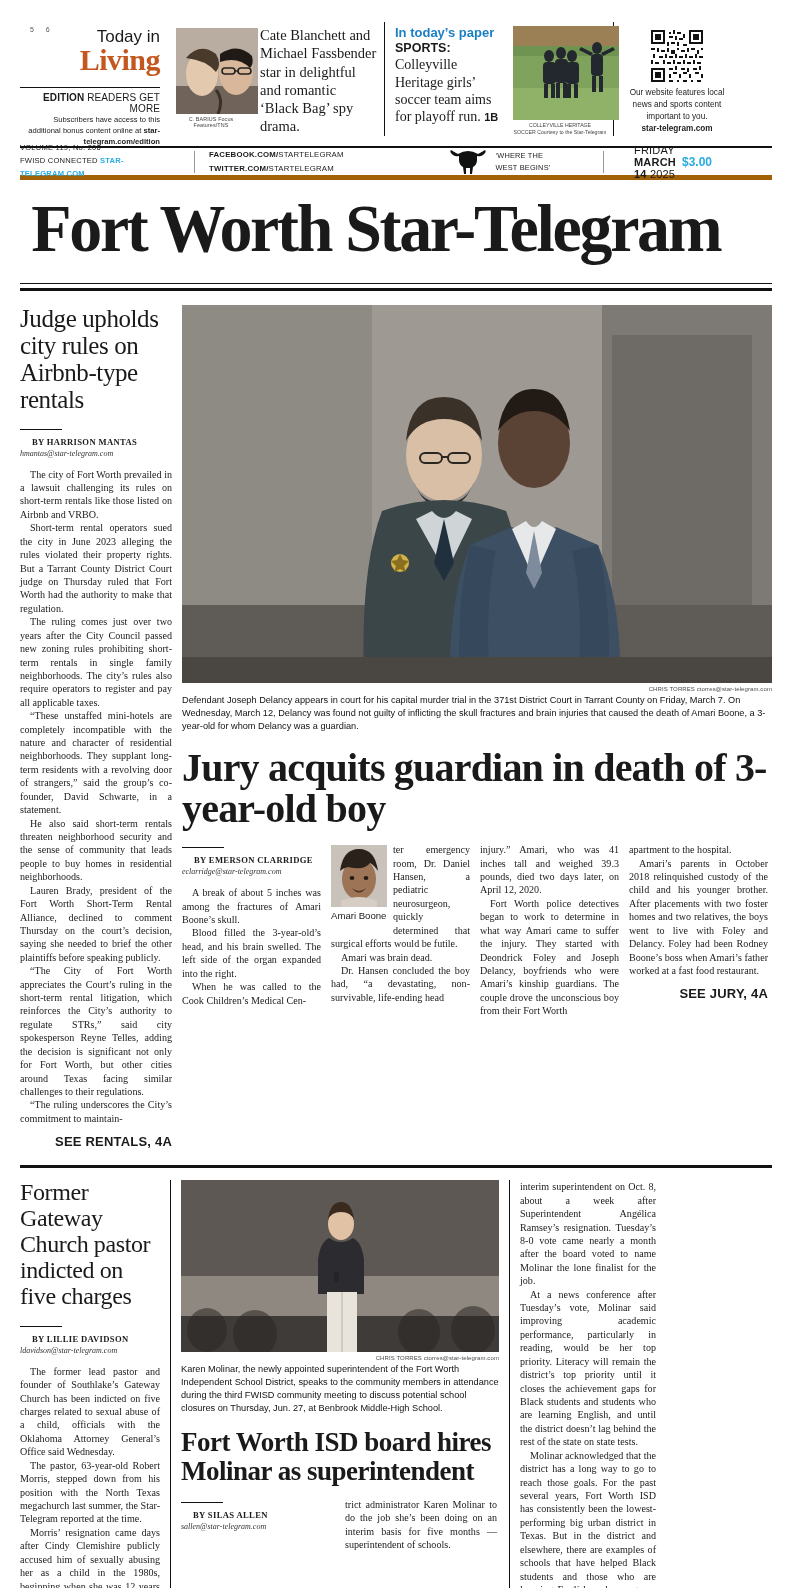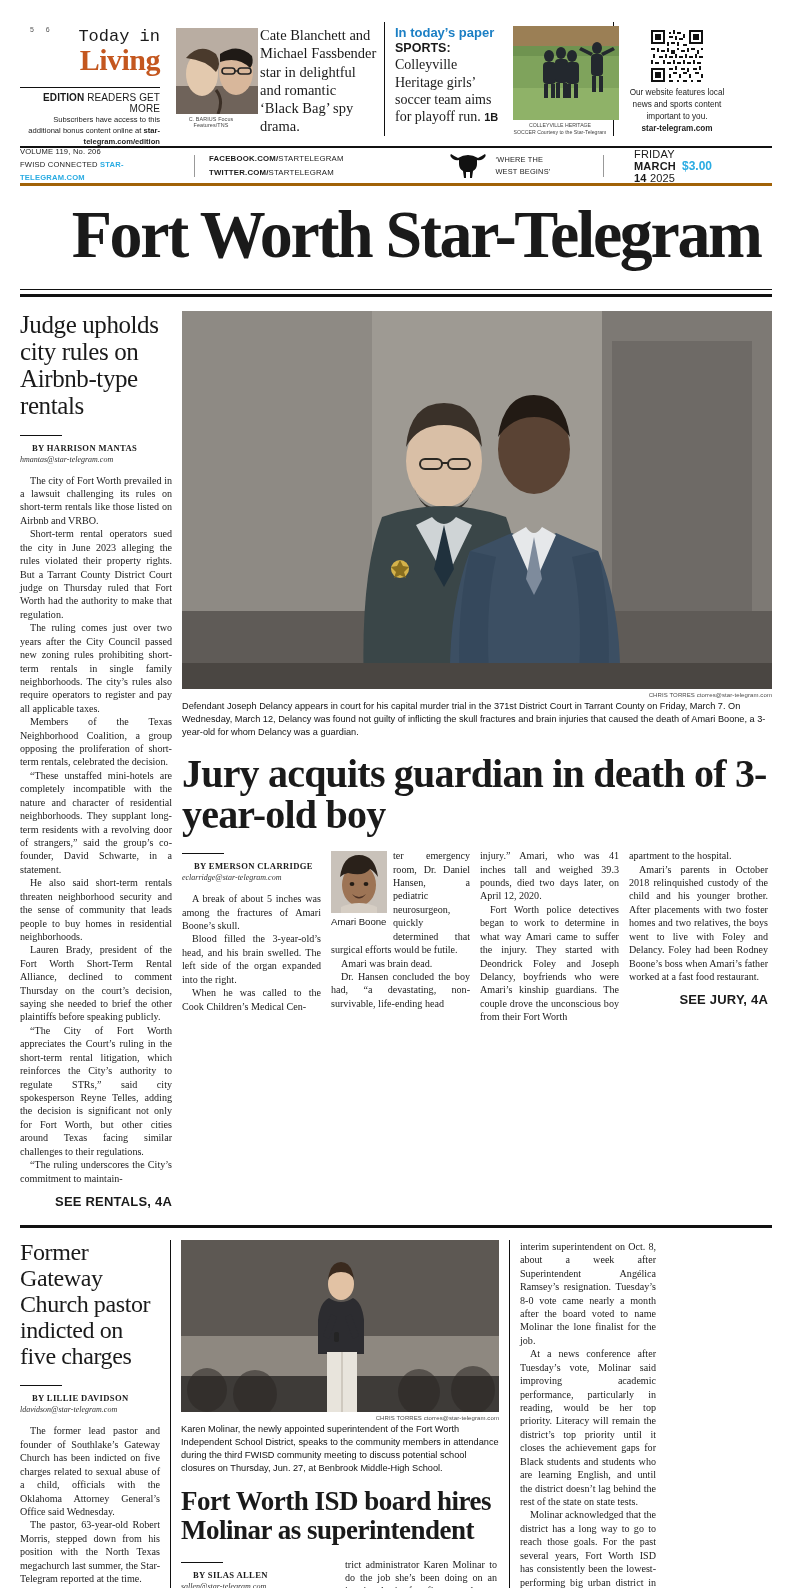--- a/index.html
+++ b/index.html
@@ -13,21 +13,21 @@
   .page { width: 792px; height: 1588px; position: relative; background: #fff; }
 
   
   .skybox { display: flex; padding: 18px 20px 6px 20px; height: 146px; }
   .sky-cell { position: relative; }
 
   .sky-living { width: 150px; padding-right: 10px; position: relative; }
   .folio-nums { position: absolute; left: 10px; top: 8px; font-size: 7px; color: #555;
                 font-family: "Liberation Sans", sans-serif; letter-spacing: 5px; }
   .today-in { text-align: right; font-size: 17px; line-height: 1.05; padding-top: 10px;
-              font-family: Liberation Mono, monospace; }
+              font-family: Liberation Sans, sans-serif; }
   .living-word { text-align: right; font-size: 30px; font-weight: bold; color: #c4571f;
                  line-height: 1; letter-spacing: -0.5px; margin-top: -1px;
                  font-family: "Liberation Serif", serif; }
   .edition-rule { border-top: 1.5px solid #111; margin: 12px 0 4px 0; }
   .edition-head { font-family: Liberation Sans, sans-serif; font-size: 10px;
                   letter-spacing: 0.1px; text-align: right; }
   .edition-head b { font-weight: bold; }
   .edition-body { font-family: "Liberation Sans", sans-serif; font-size: 7.6px;
                   line-height: 1.45; text-align: right; color: #222; }
   .edition-body .url { font-weight: bold; }
@@ -55,36 +55,36 @@
              text-align: center; margin-top: 2px; line-height: 1.35; }
 
   .sky-qr { width: 120px; padding: 6px 4px 0 10px; text-align: center; }
   .qrbox { width: 52px; height: 52px; margin: 6px auto 5px auto; }
   .qrtext { font-family: "Liberation Sans", sans-serif; font-size: 8.2px; line-height: 1.45; color: #222; }
   .qrtext .b { font-weight: bold; }
 
   .rule-thick { border-top: 2.5px solid #111; margin: 0 20px; }
 
   
-  .infostrip { display: flex; align-items: center; height: 38px; margin: 0 20px;
-               border-bottom: 3px solid #a16207; font-family: "Liberation Sans", sans-serif; }
+  .infostrip { display: flex; align-items: center; height: 32px; margin: 0 20px;
+               border-bottom: 5px solid #a16207; font-family: "Liberation Sans", sans-serif; }
   .is-vol { width: 160px; font-size: 7.6px; line-height: 1.7; letter-spacing: 0.2px; }
   .is-vol .cyan { color: #29abe2; font-weight: bold; }
   .is-sep { width: 1px; height: 22px; background: #999; margin: 0 14px; }
   .is-social { width: 200px; font-size: 7.8px; line-height: 1.7; letter-spacing: 0.2px; }
   .is-social b { font-weight: bold; }
   .is-logo { display: flex; align-items: center; gap: 6px; width: 180px; justify-content: center; }
   .bull { width: 42px; height: 28px; }
   .westbegins { font-size: 7.4px; line-height: 1.5; letter-spacing: 0.2px; }
   .is-date { flex: 1; font-size: 11px; letter-spacing: 0.2px; padding-left: 16px; }
   .is-date b { font-weight: bold; }
   .is-price { width: 90px; text-align: left; font-size: 12px; font-weight: bold; color: #29abe2; }
 
   
-  .masthead { text-align: right; padding: 16px 20px 10px 20px; }
+  .masthead { text-align: left; padding: 16px 20px 10px 20px; }
   .masthead h1 { font-family: "Liberation Serif", serif; font-weight: bold;
                  font-size: 68px; letter-spacing: -2.4px; line-height: 0.95;
                  transform: scaleX(0.97); }
   .mast-rule { border-top: 1px solid #111; margin: 12px 20px 0 20px; }
   .mast-rule2 { border-top: 3px solid #111; margin: 4px 20px 0 20px; }
 
   
   .body-wrap { padding: 14px 20px 0 20px; display: flex; gap: 10px; }
   .col-left { width: 152px; }
   .col-right { width: 590px; }
@@ -343,21 +343,20 @@
 
     <div class="col-left">
       <div class="hl-deck">Judge upholds city rules on Airbnb-type rentals</div>
       <div class="byline-rule"></div>
       <div class="byline">BY HARRISON MANTAS</div>
       <div class="byemail">hmantas@star-telegram.com</div>
       <div class="bodytext">
         <p>The city of Fort Worth prevailed in a lawsuit challenging its rules on short-term rentals like those listed on Airbnb and VRBO.</p>
         <p>Short-term rental operators sued the city in June 2023 alleging the rules violated their property rights. But a Tarrant County District Court judge on Thursday ruled that Fort Worth had the authority to make that regulation.</p>
         <p>The ruling comes just over two years after the City Council passed new zoning rules prohibiting short-term rentals in single family neighborhoods. The city’s rules also require operators to register and pay all applicable taxes.</p>
-        <p>Members of the Texas Neighborhood Coalition, a group opposing the proliferation of short-term rentals, celebrated the decision.</p>
         <p>“These unstaffed mini-hotels are completely incompatible with the nature and character of residential neighborhoods. They supplant long-term residents with a revolving door of strangers,” said the group’s co-founder, David Schwarte, in a statement.</p>
         <p>He also said short-term rentals threaten neighborhood security and the sense of community that leads people to buy homes in residential neighborhoods.</p>
         <p>Lauren Brady, president of the Fort Worth Short-Term Rental Alliance, declined to comment Thursday on the court’s decision, saying she needed to brief the other plaintiffs before speaking publicly.</p>
         <p>“The City of Fort Worth appreciates the Court’s ruling in the short-term rental litigation, which reinforces the City’s authority to regulate STRs,” said city spokesperson Reyne Telles, adding the decision is significant not only for Fort Worth, but other cities around Texas facing similar challenges to their regulations.</p>
         <p>“The ruling underscores the City’s commitment to maintain-</p>
       </div>
       <div class="seemore">SEE RENTALS, 4A</div>
     </div>
 
     <div class="col-right">

